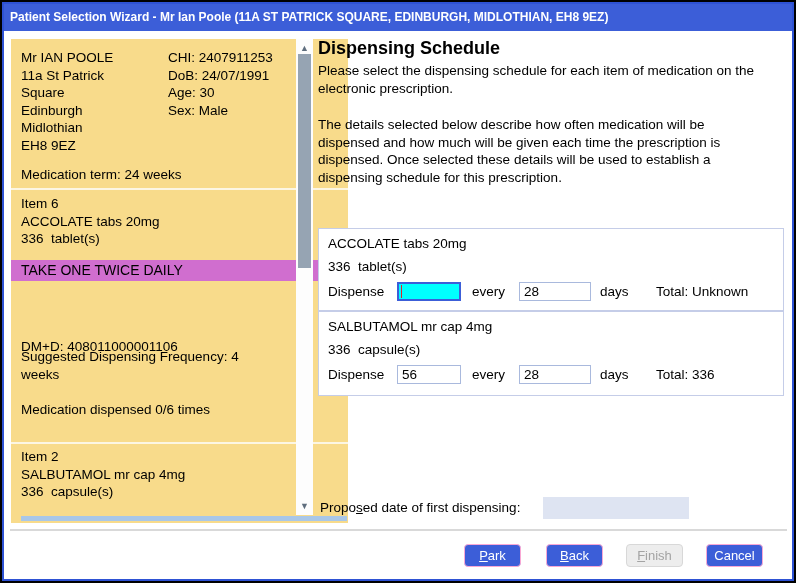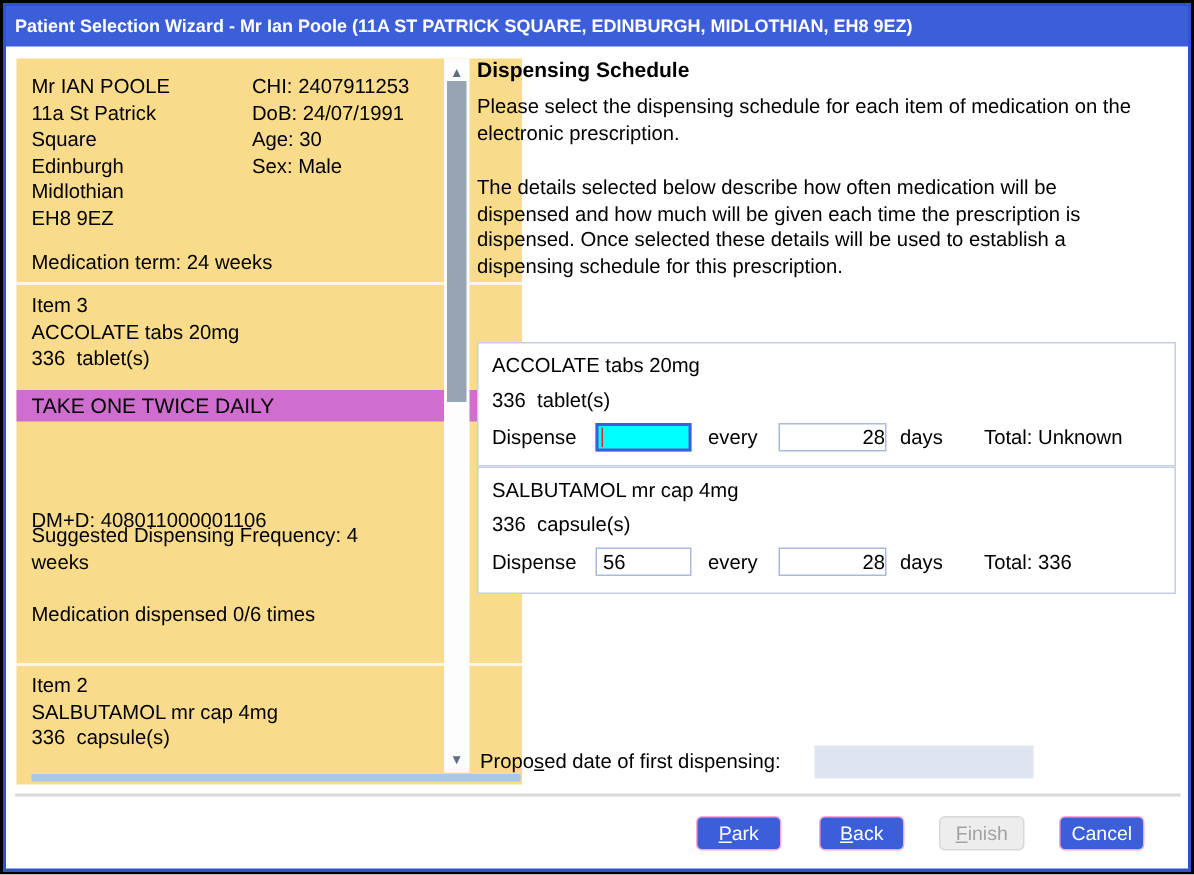--- a/index.html
+++ b/index.html
@@ -42,21 +42,21 @@
   .scrollbar{position:absolute;left:296px;top:39px;width:17px;height:476px;background:#fdfdfd;}
   .scroll-arrow{
     position:absolute;left:0;width:17px;height:12px;text-align:center;
     font-size:9px;line-height:12px;color:#5f6e7e;cursor:default;
   }
   .scroll-up{top:3px;}
   .scroll-down{bottom:3px;}
   .scroll-thumb{position:absolute;left:2px;top:15px;width:13px;height:214px;background:var(--thumb_gray,#96a4b3);}
 
   
-  .heading{position:absolute;left:318px;top:38px;font-size:14px;font-weight:bold;}
+  .heading{position:absolute;left:318px;top:38px;font-size:18px;font-weight:bold;}
   .para{position:absolute;left:318px;width:440px;font-size:13.5px;line-height:17.5px;}
   .para1{top:62px;}
   .para2{top:116px;}
 
   .sched-box{
     position:absolute;left:318px;width:464px;
     border:1px solid var(--box_border,#c5cde8);background:#fff;
     font-size:13.5px;
   }
   .box1{top:228px;height:81px;}
@@ -69,21 +69,21 @@
   .lbl-every{left:153px;}
   .lbl-days{left:281px;}
   .lbl-total{left:337px;}
   .sb-input{
     position:absolute;top:1px;height:19px;box-sizing:border-box;
     border:1px solid var(--input_border,#a9b9dd);
     font-family:"Liberation Sans",sans-serif;font-size:13.5px;padding:0 0 0 4px;
     background:#fff;
   }
   .inp-dispense{left:78px;width:64px;}
-  .inp-every{left:200px;width:72px;text-align:right;}
+  .inp-every{left:200px;width:72px;}
   .inp-focus{
     background:var(--focus_cyan,#00ffff);
     border:2px solid var(--accent,#3c5ed8);
   }
   .caret{
     position:absolute;left:82px;top:4px;width:1px;height:13px;
     background:var(--caret_red,#e0262a);z-index:2;
   }
 
   .proposed-label{position:absolute;left:320px;top:500px;font-size:13.5px;}
@@ -136,21 +136,21 @@
     <div class="pp-line">DoB: 24/07/1991</div>
     <div class="pp-line">Age: 30</div>
     <div class="pp-line">Sex: Male</div>
   </div>
 
   <div class="pp-abs" style="left:10px;top:127px;">Medication term: 24 weeks</div>
 
   <div class="divider" style="top:149px;"></div>
 
   <div class="pp-abs" style="left:10px;top:156px;">
-    <div class="pp-line">Item 3</div>
+    <div class="pp-line">Item 6</div>
     <div class="pp-line">ACCOLATE tabs 20mg</div>
     <div class="pp-line">336  tablet(s)</div>
   </div>
 
   <div class="directions-bar">TAKE ONE TWICE DAILY</div>
 
   <div class="pp-abs" style="left:10px;top:267px;margin-top:32px;">DM+D: 408011000001106</div>
 
   <div class="pp-abs pp-line" style="left:10px;top:309px;width:250px;">Suggested Dispensing Frequency: 4 weeks</div>
 

